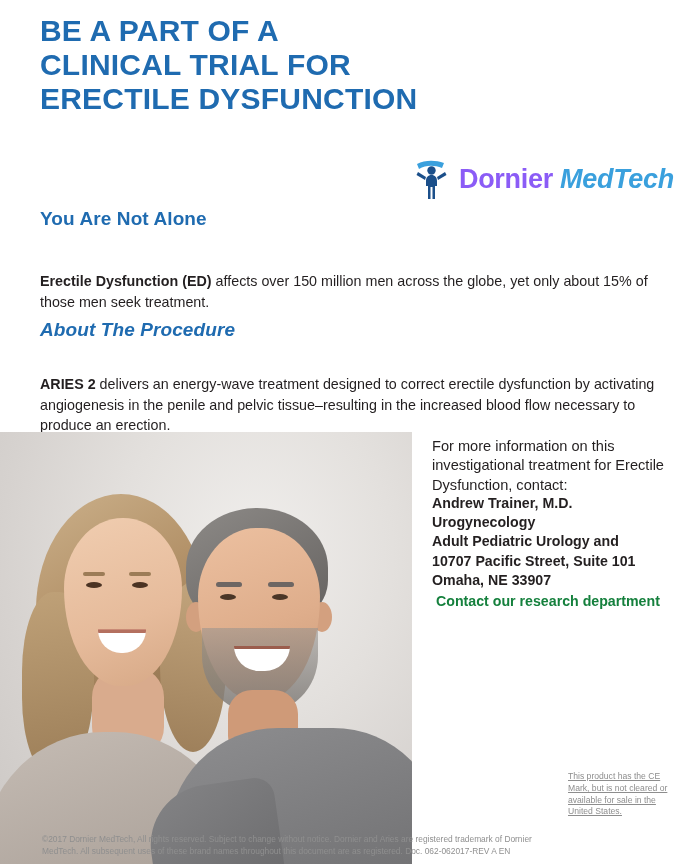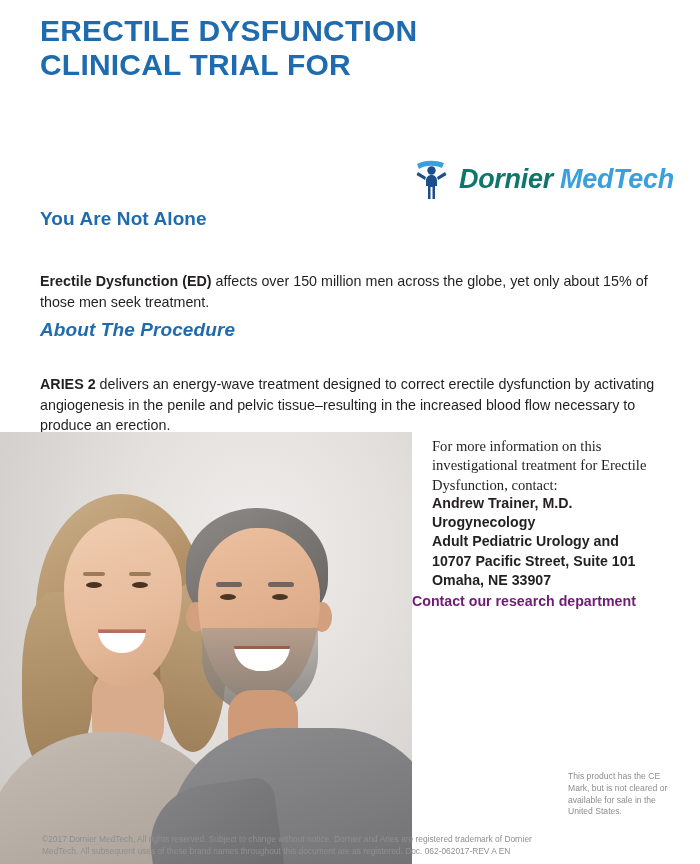--- a/index.html
+++ b/index.html
@@ -51,23 +51,22 @@
     height: 44px;
     margin-right: 8px;
     flex: 0 0 auto;
   }
   .logo-text {
     font-size: 27px;
     letter-spacing: -0.3px;
     white-space: nowrap;
   }
   .logo-text .b1 {
-    color: #0f766e;
-    font-weight: bold;
-    font-style: italic;
+    color: #8b5cf6;
+    font-weight: bold;
   }
   .logo-text .b2 {
     color: #3aa0dd;
     font-weight: bold;
     font-style: italic;
   }
 
   
   .sec-head {
     position: absolute;
@@ -260,73 +259,74 @@
 
   
   .contact-intro {
     position: absolute;
     left: 432px;
     top: 437px;
     width: 238px;
     color: #231f20;
     font-size: 14.6px;
     line-height: 1.33;
-    font-family: Liberation Serif, serif;
   }
   .contact-block {
     position: absolute;
     left: 432px;
     top: 494px;
     width: 245px;
     color: #231f20;
     font-size: 14.2px;
     line-height: 1.35;
     font-weight: bold;
   }
   .contact-cta {
     position: absolute;
-    left: 412px;
+    left: 436px;
     top: 593px;
     width: 250px;
-    color: #701a75;
+    color: #15803d;
     font-size: 14.2px;
     font-weight: bold;
   }
 
   
   .ce-note {
     position: absolute;
     right: 28px;
     bottom: 46px;
     width: 104px;
     color: #8d8d8d;
     font-size: 8.6px;
     line-height: 1.36;
     text-align: left;
+    text-decoration: underline;
   }
 
   
   .footer {
     position: absolute;
     left: 42px;
     bottom: 6px;
     width: 620px;
     color: #8f8f8f;
     font-size: 8.4px;
     line-height: 1.42;
   }
 </style>
 </head>
 <body>
 
 <div class="page">
 
   <div class="headline">
+    <div>BE A PART OF A</div>
+    <div>CLINICAL TRIAL FOR</div>
     <div>ERECTILE DYSFUNCTION</div>
-    <div>CLINICAL TRIAL FOR</div>
   </div>
 
   <div class="logo">
     <span class="logo-mark">
       <svg viewBox="0 0 40 44" width="40" height="44" aria-hidden="true">
         <path d="M6 7 C14 3, 24 3, 33 6 L31 11 C23 8, 15 8, 8 12 Z" fill="#3aa0dd"></path>
         <circle cx="20.5" cy="13.5" r="4.2" fill="#1b4f8a"></circle>
         <path d="M20.5 18 C24 18, 26 20.5, 26 24 L26 29 L24 29 L24 42 L21.5 42 L21.5 30 L19.5 30 L19.5 42 L17 42 L17 29 L15 29 L15 24 C15 20.5, 17 18, 20.5 18 Z" fill="#1b4f8a"></path>
         <path d="M26 20 L34 15 L35.5 18 L27 23 Z" fill="#1b4f8a"></path>
         <path d="M15 20 L7 15 L5.5 18 L14 23 Z" fill="#1b4f8a"></path>

